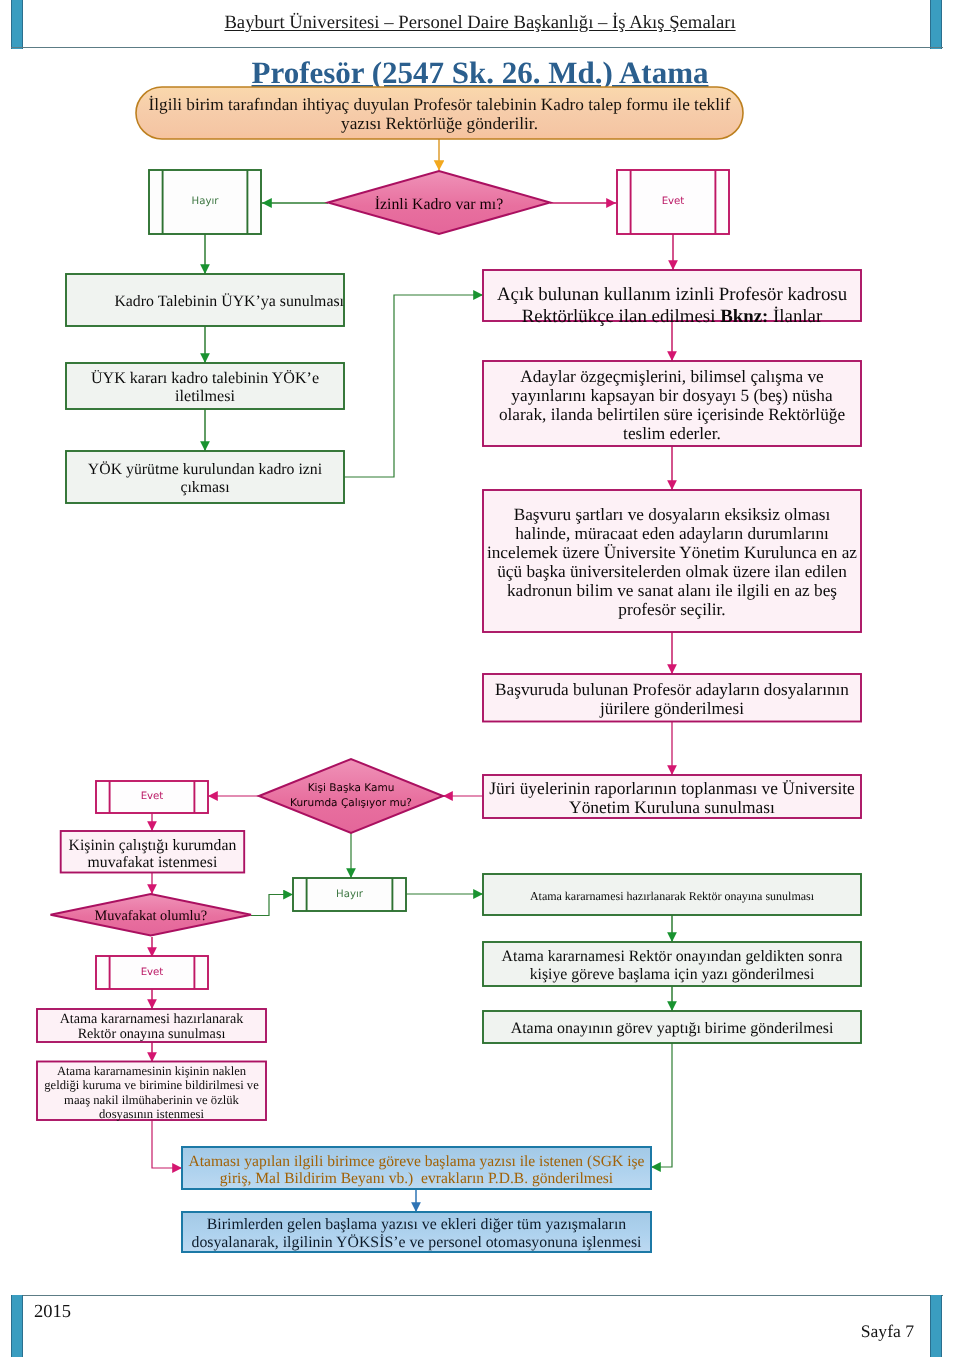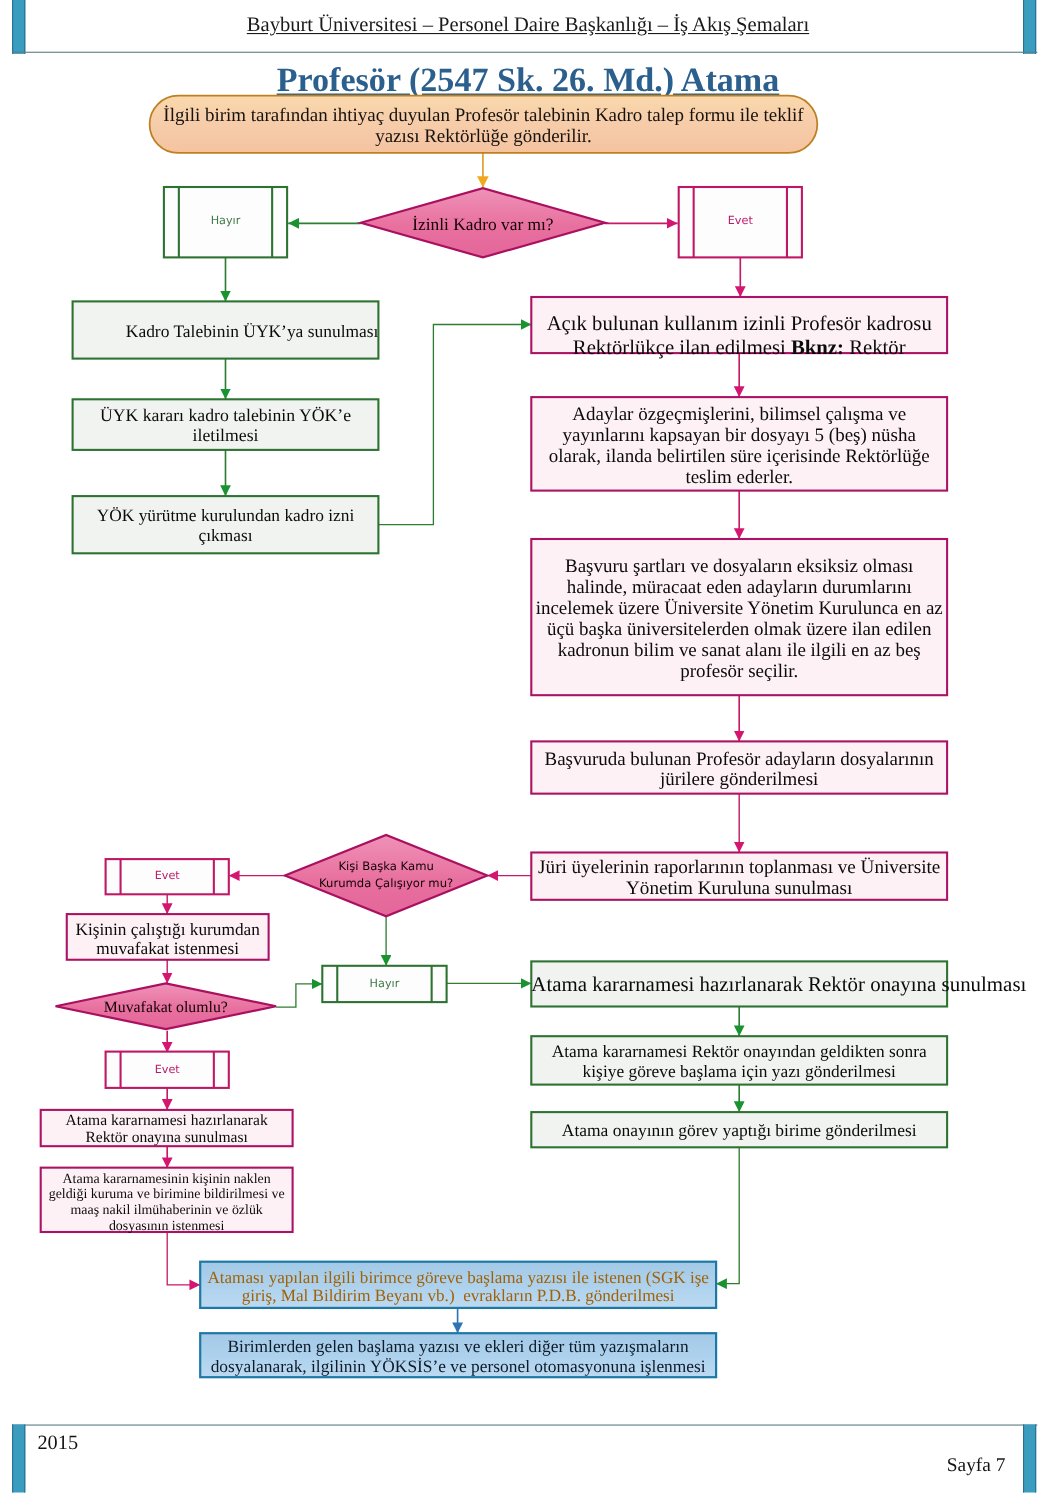--- a/index.html
+++ b/index.html
@@ -136,32 +136,32 @@
   </svg>
 
   <div id="labels">
       <div class="bx" style="left: 136px; top: 87px; width: 607px; height: 52px; font-size: 17.25px; color: rgb(23, 18, 12); padding-top: 3.6px;"><div style="width: 100%;"><div class="ln">İlgili birim tarafından ihtiyaç duyulan Profesör talebinin Kadro talep formu ile teklif</div><div class="ln">yazısı Rektörlüğe gönderilir.</div></div></div>
       <div class="bx" style="left: 328px; top: 171px; width: 222px; height: 63px; font-size: 15.8px; color: rgb(19, 0, 4); padding-top: 3.6px;"><div style="width: 100%;"><div class="ln">İzinli Kadro var mı?</div></div></div>
       <div class="bx" style="left: 149px; top: 170px; width: 112px; height: 64px; font-size: 10.2px; color: rgb(65, 122, 70); font-family: &quot;DejaVu Sans&quot;, sans-serif;"><div style="width: 100%;"><div class="ln">Hayır</div></div></div>
       <div class="bx" style="left: 617px; top: 170px; width: 112px; height: 64px; font-size: 10.2px; color: rgb(187, 26, 102); font-family: &quot;DejaVu Sans&quot;, sans-serif;"><div style="width: 100%;"><div class="ln">Evet</div></div></div>
       <div class="bx" style="left: 66px; top: 274px; width: 278px; height: 52px; font-size: 15.85px; color: rgb(11, 11, 11); padding-top: 3.6px;"><div style="width: 100%; text-align: right;"><div class="ln">Kadro Talebinin ÜYK’ya sunulması</div></div></div>
       <div class="bx" style="left: 66px; top: 363px; width: 278px; height: 46px; font-size: 16.1px; color: rgb(11, 11, 11); padding-top: 3.6px;"><div style="width: 100%;"><div class="ln">ÜYK kararı kadro talebinin YÖK’e</div><div class="ln">iletilmesi</div></div></div>
       <div class="bx" style="left: 66px; top: 451px; width: 278px; height: 52px; font-size: 15.8px; color: rgb(11, 11, 11); padding-top: 3.6px;"><div style="width: 100%;"><div class="ln">YÖK yürütme kurulundan kadro izni</div><div class="ln">çıkması</div></div></div>
-      <div class="bx" style="left: 483px; top: 270px; width: 378px; height: 51px; font-size: 18.85px; color: rgb(11, 11, 11); line-height: 1.16; padding-top: 20px;"><div style="width: 100%;"><div class="ln">Açık bulunan kullanım izinli Profesör kadrosu</div><div class="ln"><span>Rektörlükçe ilan edilmesi </span><b>Bknz:</b><span> Rektör</span></div></div></div>
+      <div class="bx" style="left: 483px; top: 270px; width: 378px; height: 51px; font-size: 18.85px; color: rgb(11, 11, 11); line-height: 1.16; padding-top: 20px;"><div style="width: 100%;"><div class="ln">Açık bulunan kullanım izinli Profesör kadrosu</div><div class="ln"><span>Rektörlükçe ilan edilmesi </span><b>Bknz:</b><span> İlanlar</span></div></div></div>
       <div class="bx" style="left: 483px; top: 361px; width: 378px; height: 85px; font-size: 17.27px; color: rgb(11, 11, 11); padding-top: 3.6px;"><div style="width: 100%;"><div class="ln">Adaylar özgeçmişlerini, bilimsel çalışma ve</div><div class="ln">yayınlarını kapsayan bir dosyayı 5 (beş) nüsha</div><div class="ln">olarak, ilanda belirtilen süre içerisinde Rektörlüğe</div><div class="ln">teslim ederler.</div></div></div>
       <div class="bx" style="left: 483px; top: 490px; width: 378px; height: 142px; font-size: 17.25px; color: rgb(11, 11, 11); padding-top: 3.6px;"><div style="width: 100%;"><div class="ln">Başvuru şartları ve dosyaların eksiksiz olması</div><div class="ln">halinde, müracaat eden adayların durumlarını</div><div class="ln">incelemek üzere Üniversite Yönetim Kurulunca en az</div><div class="ln">üçü başka üniversitelerden olmak üzere ilan edilen</div><div class="ln">kadronun bilim ve sanat alanı ile ilgili en az beş</div><div class="ln">profesör seçilir.</div></div></div>
       <div class="bx" style="left: 483px; top: 674px; width: 378px; height: 47.5px; font-size: 17.23px; color: rgb(11, 11, 11); padding-top: 3.6px;"><div style="width: 100%;"><div class="ln">Başvuruda bulunan Profesör adayların dosyalarının</div><div class="ln">jürilere gönderilmesi</div></div></div>
       <div class="bx" style="left: 483px; top: 775px; width: 378px; height: 43px; font-size: 17.4px; color: rgb(11, 11, 11); padding-top: 3.6px;"><div style="width: 100%;"><div class="ln">Jüri üyelerinin raporlarının toplanması ve Üniversite</div><div class="ln">Yönetim Kuruluna sunulması</div></div></div>
       <div class="bx" style="left: 259px; top: 759px; width: 184px; height: 74px; font-size: 10.55px; color: rgb(19, 0, 4); font-family: &quot;DejaVu Sans&quot;, sans-serif; line-height: 1.42;"><div style="width: 100%;"><div class="ln">Kişi Başka Kamu</div><div class="ln">Kurumda Çalışıyor mu?</div></div></div>
       <div class="bx" style="left: 96px; top: 781px; width: 112px; height: 32px; font-size: 10.2px; color: rgb(187, 26, 102); font-family: &quot;DejaVu Sans&quot;, sans-serif;"><div style="width: 100%;"><div class="ln">Evet</div></div></div>
       <div class="bx" style="left: 60.7px; top: 831px; width: 183.5px; height: 41.5px; font-size: 15.73px; color: rgb(11, 11, 11); padding-top: 5px;"><div style="width: 100%;"><div class="ln">Kişinin çalıştığı kurumdan</div><div class="ln">muvafakat istenmesi</div></div></div>
       <div class="bx" style="left: 50.5px; top: 894px; width: 200.5px; height: 41.5px; font-size: 14.35px; color: rgb(19, 0, 4); padding-top: 3.6px;"><div style="width: 100%;"><div class="ln">Muvafakat olumlu?</div></div></div>
       <div class="bx" style="left: 96px; top: 956px; width: 112px; height: 33px; font-size: 10.2px; color: rgb(187, 26, 102); font-family: &quot;DejaVu Sans&quot;, sans-serif;"><div style="width: 100%;"><div class="ln">Evet</div></div></div>
       <div class="bx" style="left: 37px; top: 1009px; width: 229px; height: 33px; font-size: 14.15px; color: rgb(11, 11, 11); padding-top: 3.6px;"><div style="width: 100%;"><div class="ln">Atama kararnamesi hazırlanarak</div><div class="ln">Rektör onayına sunulması</div></div></div>
       <div class="bx" style="left: 37px; top: 1061.5px; width: 229px; height: 58.5px; font-size: 12.65px; color: rgb(11, 11, 11); line-height: 1.12; padding-top: 3.6px;"><div style="width: 100%;"><div class="ln">Atama kararnamesinin kişinin naklen</div><div class="ln">geldiği kuruma ve birimine bildirilmesi ve</div><div class="ln">maaş nakil ilmühaberinin ve özlük</div><div class="ln">dosyasının istenmesi</div></div></div>
       <div class="bx" style="left: 293px; top: 878px; width: 113px; height: 33px; font-size: 10.2px; color: rgb(65, 122, 70); font-family: &quot;DejaVu Sans&quot;, sans-serif;"><div style="width: 100%;"><div class="ln">Hayır</div></div></div>
-      <div class="bx" style="left: 483px; top: 874px; width: 378px; height: 41px; font-size: 19px; color: rgb(11, 11, 11); padding-top: 3.6px;"><div style="width: 100%;"><div class="ln">Atama kararnamesi hazırlanarak Rektör onayına sunulması</div></div></div>
+      <div class="bx" style="left: 483px; top: 874px; width: 378px; height: 41px; font-size: 12px; color: rgb(11, 11, 11); padding-top: 3.6px;"><div style="width: 100%;"><div class="ln">Atama kararnamesi hazırlanarak Rektör onayına sunulması</div></div></div>
       <div class="bx" style="left: 483px; top: 942px; width: 378px; height: 44px; font-size: 15.8px; color: rgb(11, 11, 11); padding-top: 3.6px;"><div style="width: 100%;"><div class="ln">Atama kararnamesi Rektör onayından geldikten sonra</div><div class="ln">kişiye göreve başlama için yazı gönderilmesi</div></div></div>
       <div class="bx" style="left: 483px; top: 1011px; width: 378px; height: 32px; font-size: 15.9px; color: rgb(11, 11, 11); padding-top: 3.6px;"><div style="width: 100%;"><div class="ln">Atama onayının görev yaptığı birime gönderilmesi</div></div></div>
       <div class="bx" style="left: 182px; top: 1147px; width: 469px; height: 42px; font-size: 15.55px; color: #a16207; padding-top: 4px;"><div style="width: 100%;"><div class="ln">Ataması yapılan ilgili birimce göreve başlama yazısı ile istenen (SGK işe</div><div class="ln">giriş, Mal Bildirim Beyanı vb.)  evrakların P.D.B. gönderilmesi</div></div></div>
       <div class="bx" style="left: 182px; top: 1212px; width: 469px; height: 40px; font-size: 15.8px; color: rgb(13, 27, 42); padding-top: 3.6px;"><div style="width: 100%;"><div class="ln">Birimlerden gelen başlama yazısı ve ekleri diğer tüm yazışmaların</div><div class="ln">dosyalanarak, ilgilinin YÖKSİS’e ve personel otomasyonuna işlenmesi</div></div></div>
     </div>
 </div>
 
 </body></html>

